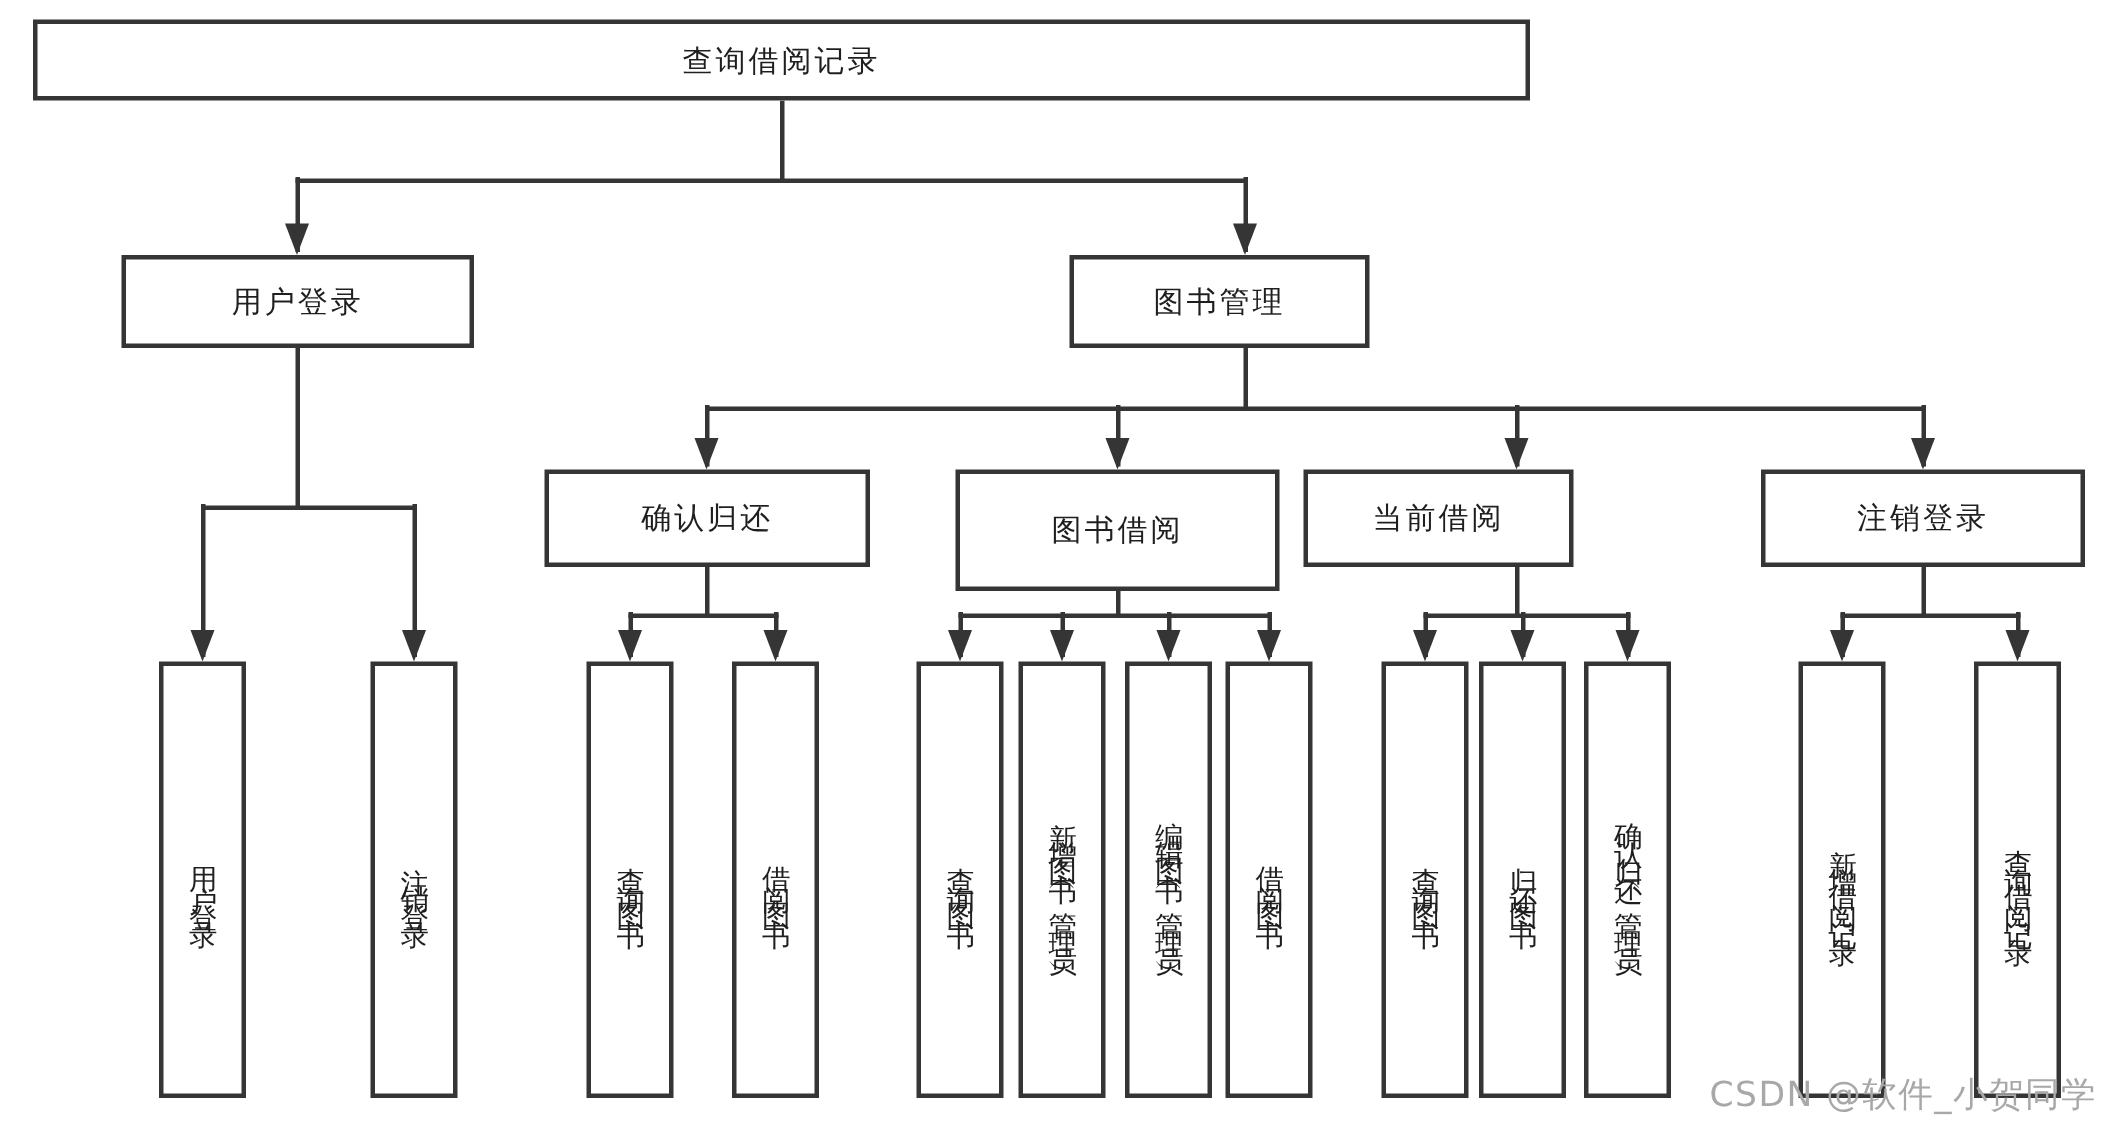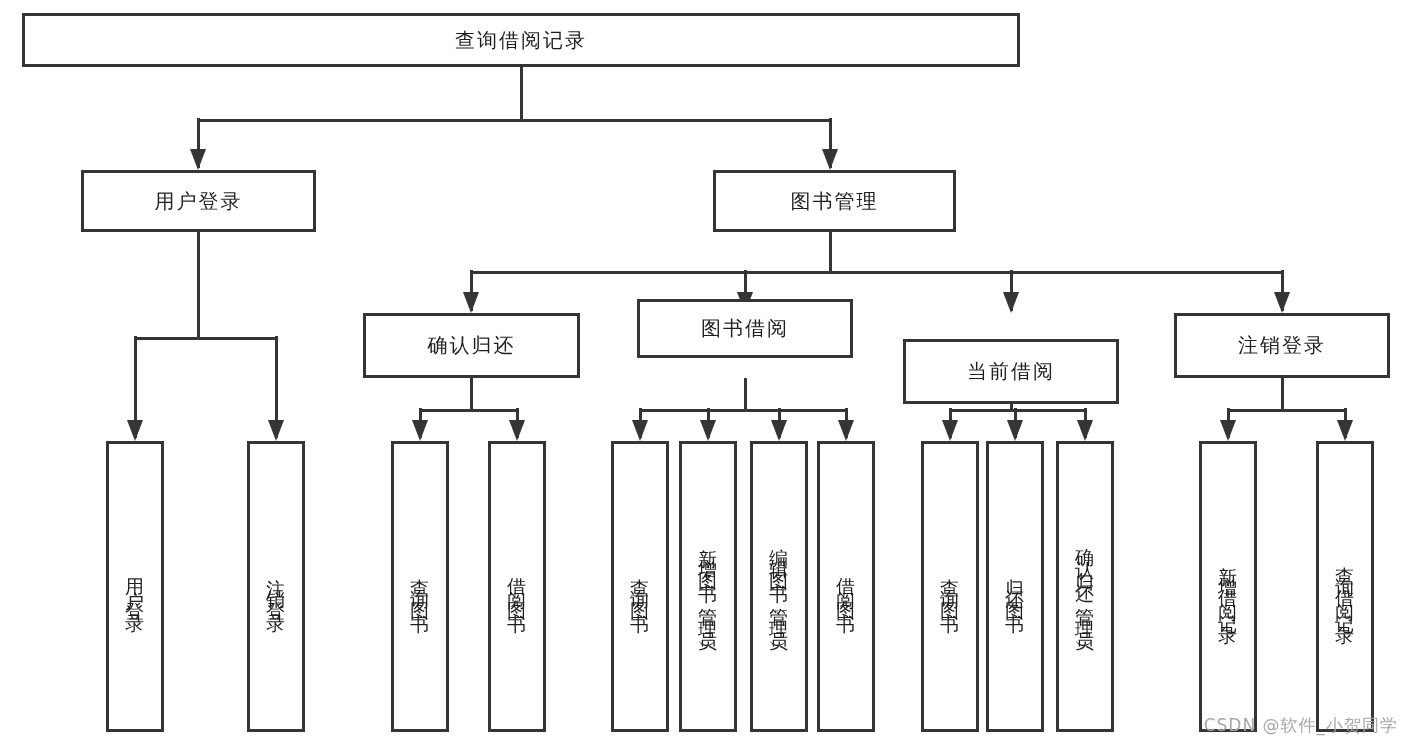--- a/index.html
+++ b/index.html
@@ -37,21 +37,21 @@
   .hline{position:absolute;height:3px;background:#353535;}
   .arrow{
     position:absolute;width:0;height:0;
     border-left:8px solid transparent;
     border-right:8px solid transparent;
     border-top:21px solid #353535;
   }
   .watermark{
     position:absolute;
     top:714px;right:7px;
-    font-size:17px;
+    font-size:23px;
     color:#a8a8a8;
     letter-spacing:1px;
     white-space:nowrap;
     margin-left:20px;
   }
 </style>
 </head>
 <body>
 
 <div class="canvas">
@@ -109,30 +109,30 @@
       <div class="arrow" style="left: 1220px; top: 420px;"></div>
       <div class="arrow" style="left: 1337px; top: 420px;"></div>
     </div>
   <div>
       <div class="node horizontal" style="left: 22px; top: 13px; width: 998px; height: 54px;">
         <span class="lbl">查询借阅记录</span>
       </div>
       <div class="node horizontal" style="left: 81px; top: 170px; width: 235px; height: 62px;">
         <span class="lbl">用户登录</span>
       </div>
-      <div class="node horizontal" style="left: 713px; top: 170px; width: 243px; height: 62px;">
+      <div class="node horizontal" style="left: 713px; top: 170px; width: 200px; height: 62px;">
         <span class="lbl">图书管理</span>
       </div>
       <div class="node horizontal" style="left: 363px; top: 313px; width: 217px; height: 65px;">
         <span class="lbl">确认归还</span>
       </div>
-      <div class="node horizontal" style="left: 637px; top: 299px; width: 216px; height: 59px;">
+      <div class="node horizontal" style="left: 637px; top: 313px; width: 216px; height: 81px;">
         <span class="lbl">图书借阅</span>
       </div>
-      <div class="node horizontal" style="left: 903px; top: 313px; width: 216px; height: 65px; margin-top: 26px;">
+      <div class="node horizontal" style="left: 869px; top: 313px; width: 180px; height: 65px;">
         <span class="lbl">当前借阅</span>
       </div>
       <div class="node horizontal" style="left: 1174px; top: 313px; width: 216px; height: 65px;">
         <span class="lbl">注销登录</span>
       </div>
       <div class="node vertical" style="left: 106px; top: 441px; width: 58px; height: 291px;">
         <span class="lbl">用户登录</span>
       </div>
       <div class="node vertical" style="left: 247px; top: 441px; width: 58px; height: 291px;">
         <span class="lbl">注销登录</span>

